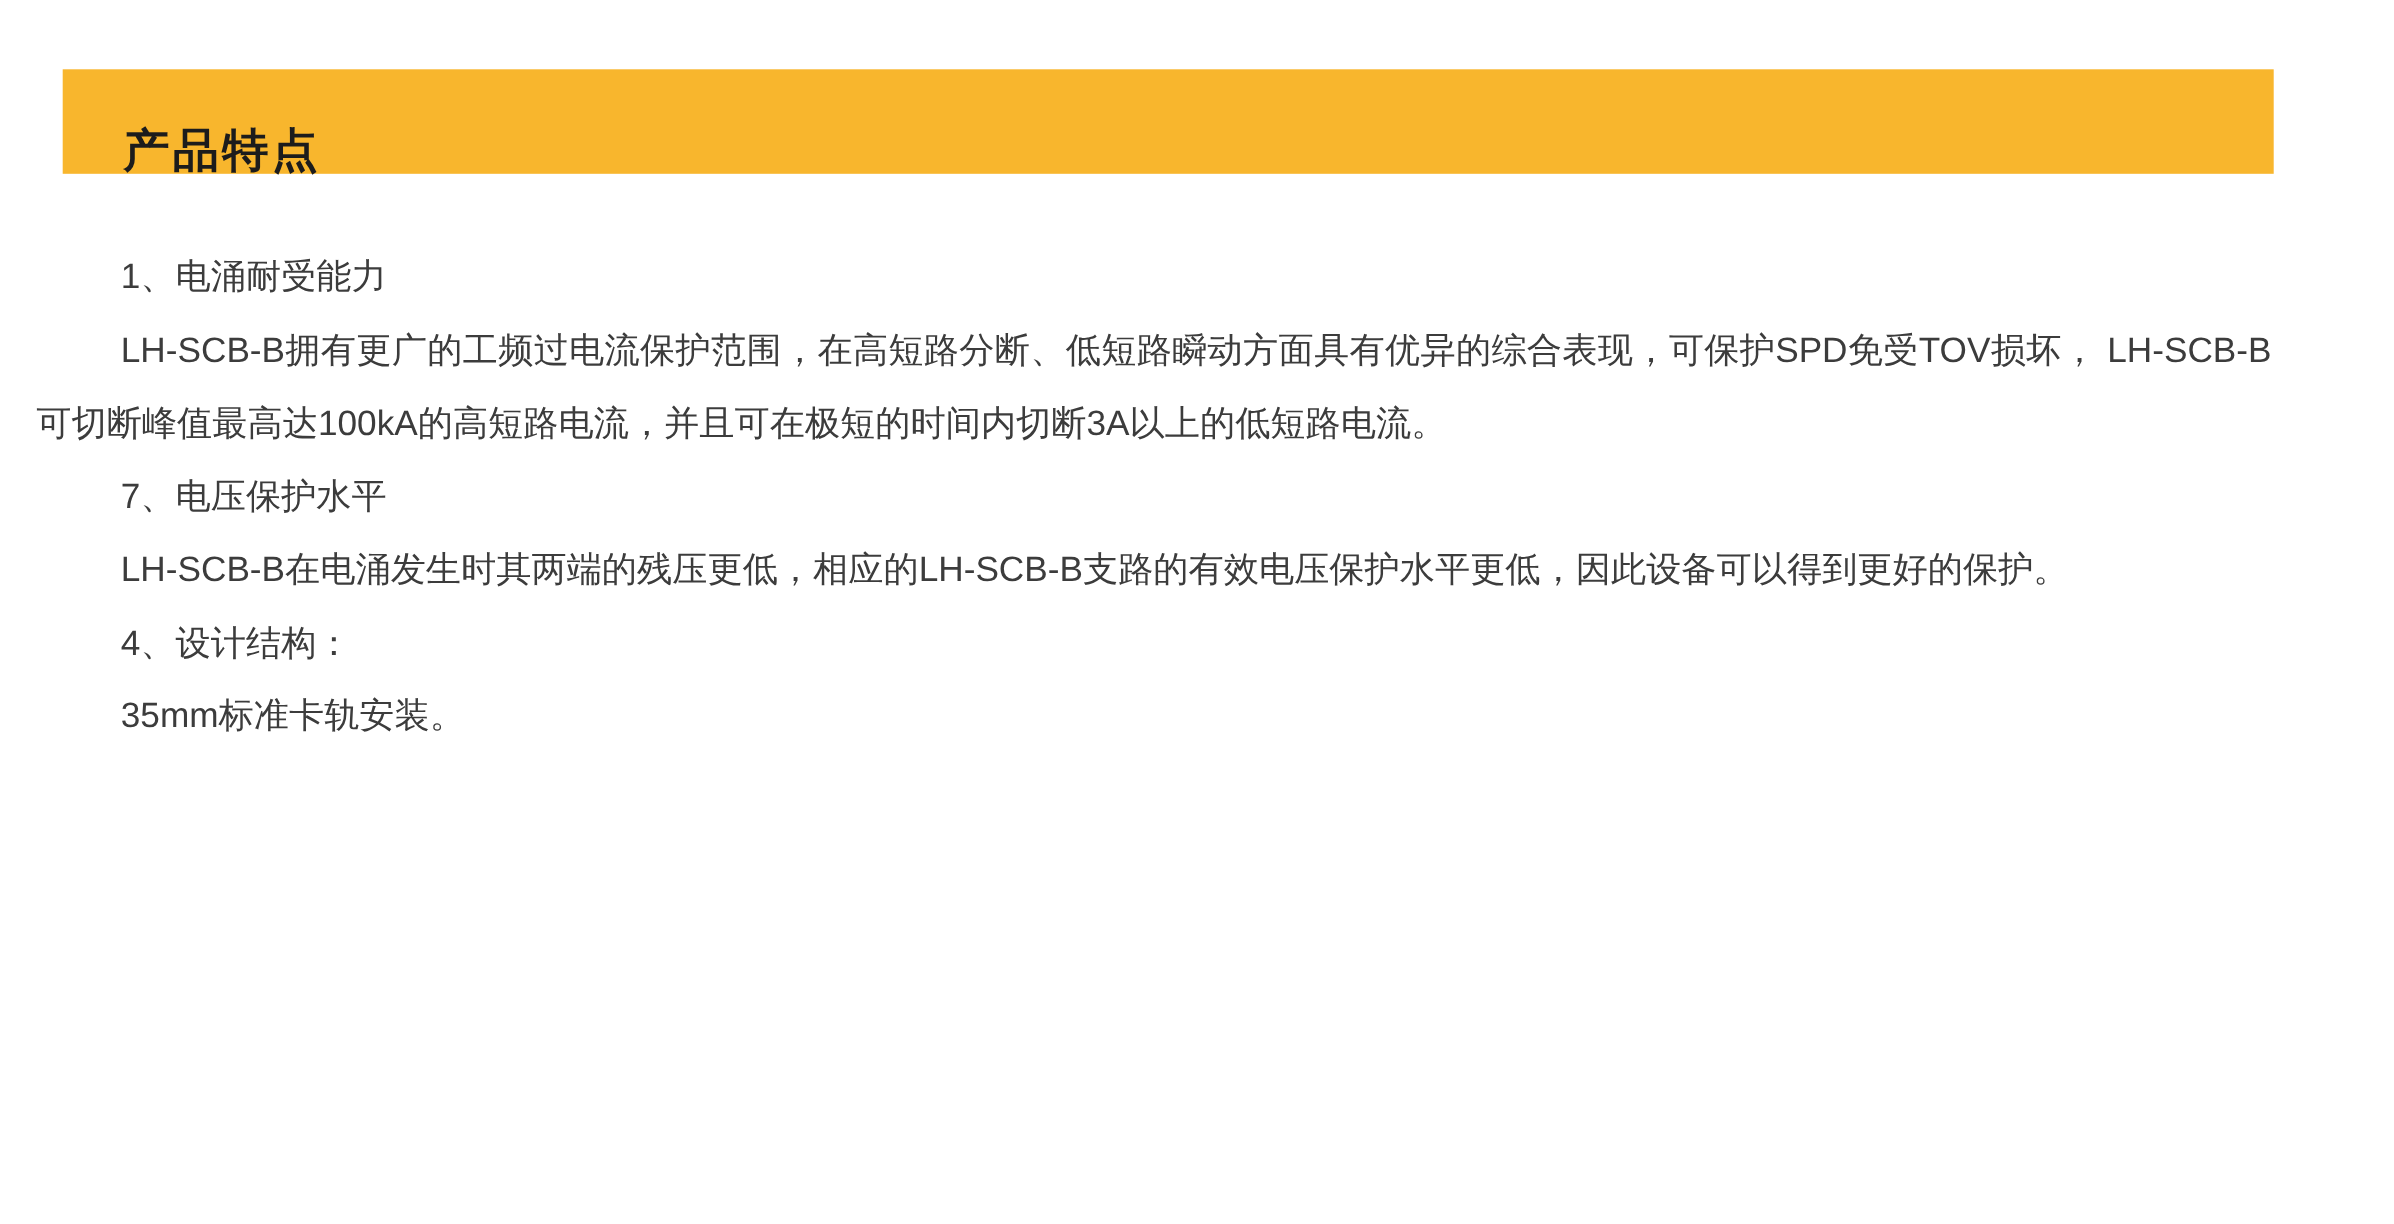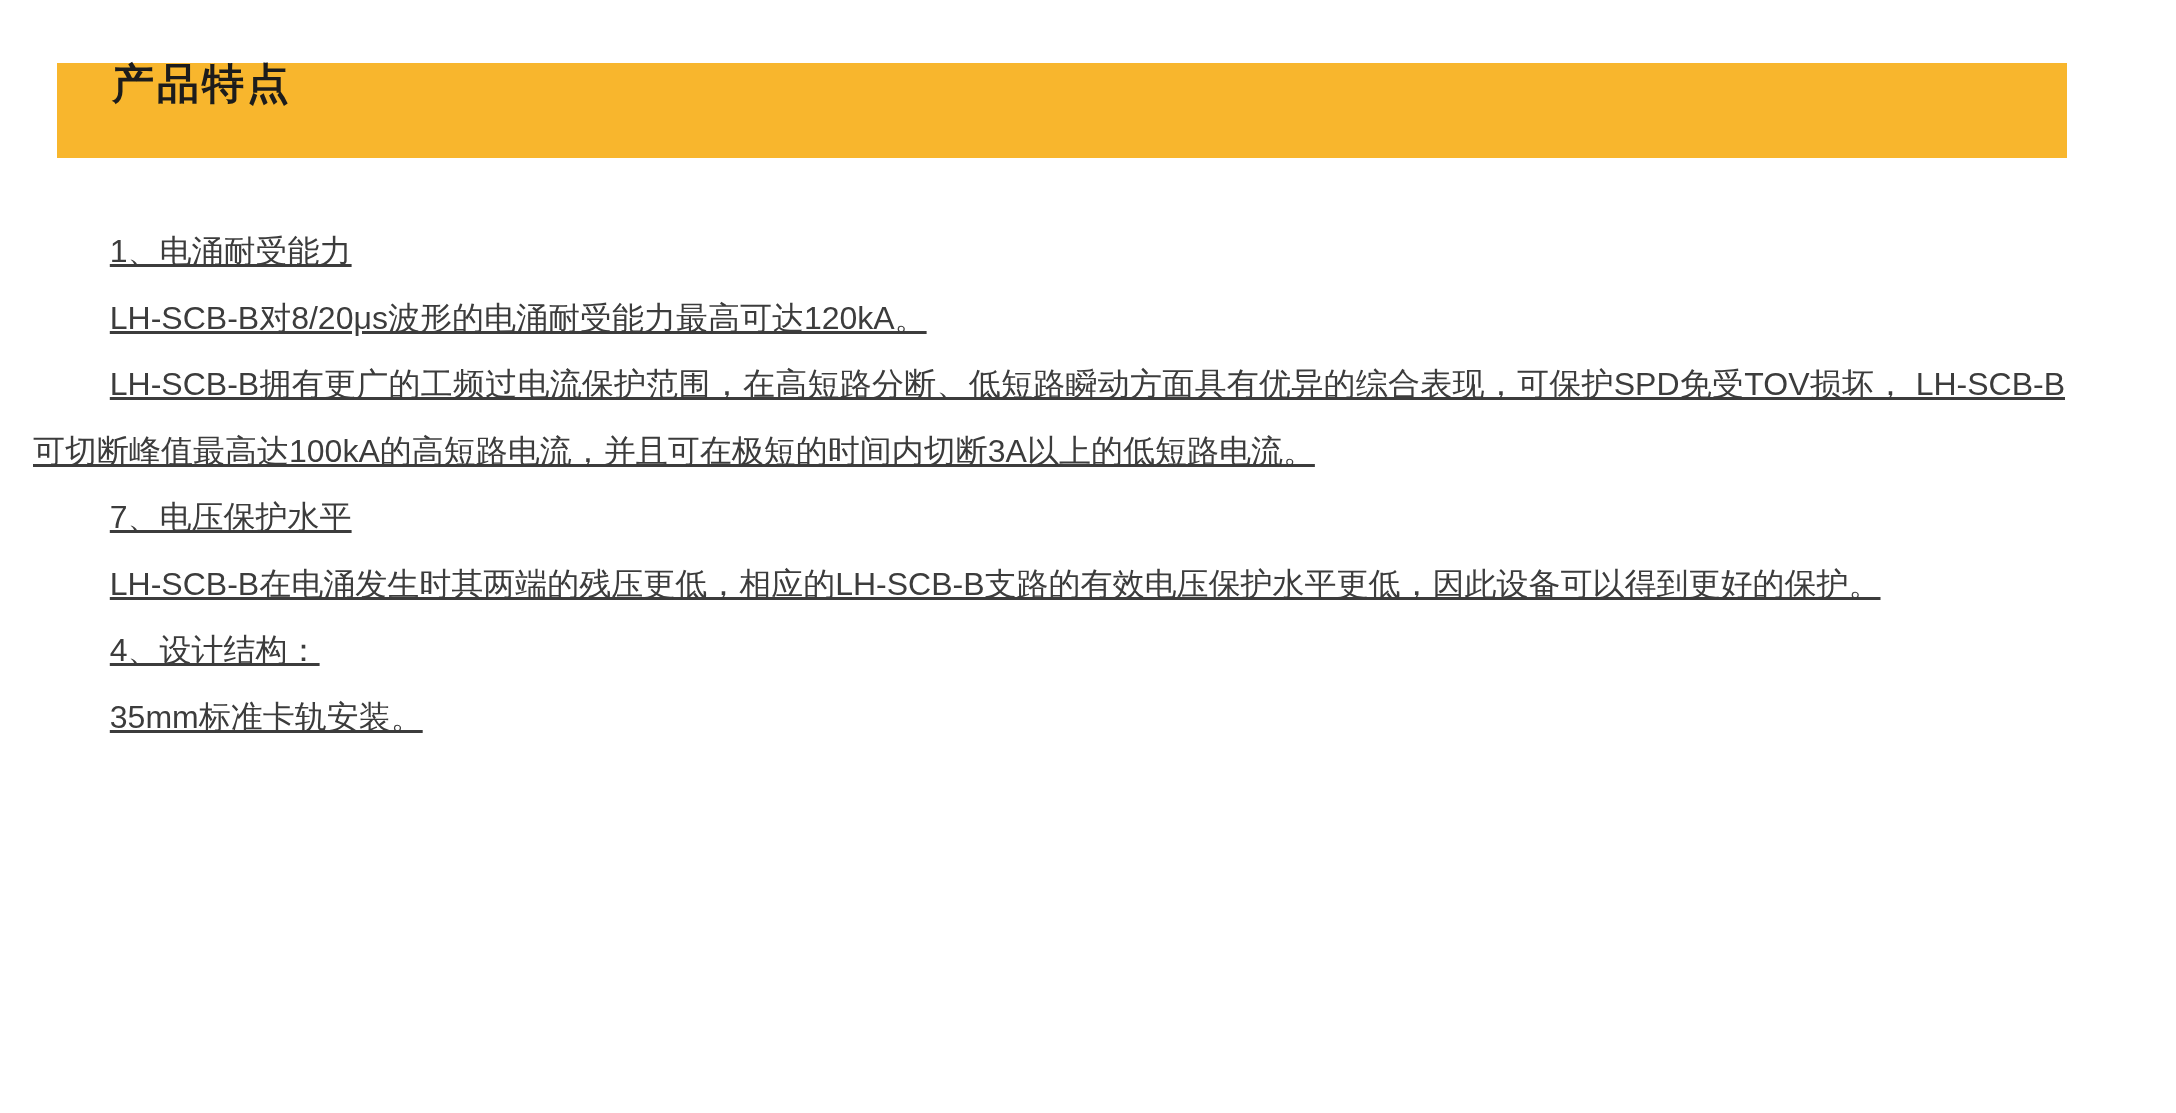--- a/index.html
+++ b/index.html
@@ -16,61 +16,59 @@
     overflow: hidden;
   }
   .header-bar {
     position: absolute;
     left: 57px;
     top: 63px;
     width: 2010px;
     height: 95px;
     background: #F8B62D;
     display: flex;
-    align-items: flex-start;
+    align-items: flex-end;
     box-sizing: border-box;
     padding-left: 55px;
   }
   .header-title {
     font-size: 42px;
     font-weight: 600;
     color: #1c1c1c;
     letter-spacing: 3px;
     line-height: 1;
   }
   .content {
     position: absolute;
     left: 33px;
     top: 218px;
     width: 2032px;
     font-size: 32px;
     line-height: 66.5px;
     color: #3c3c3c;
     text-align: justify;
     text-justify: inter-ideograph;
-    text-decoration: underline;
   }
   .content p {
     margin: 0;
     padding: 0;
     text-indent: 2.4em;
   }
 </style>
 </head>
 <body>
 
 <div class="page">
 
   <div class="header-bar" style="background-color: rgb(248, 182, 45);">
     <span class="header-title">产品特点</span>
   </div>
 
   <div class="content">
     <p>1、电涌耐受能力</p>
-    <p>LH-SCB-B对8/20μs波形的电涌耐受能力最高可达120kA。</p>
     <p>LH-SCB-B拥有更广的工频过电流保护范围，在高短路分断、低短路瞬动方面具有优异的综合表现，可保护SPD免受TOV损坏， LH-SCB-B可切断峰值最高达100kA的高短路电流，并且可在极短的时间内切断3A以上的低短路电流。</p>
     <p>7、电压保护水平</p>
     <p>LH-SCB-B在电涌发生时其两端的残压更低，相应的LH-SCB-B支路的有效电压保护水平更低，因此设备可以得到更好的保护。</p>
     <p>4、设计结构：</p>
     <p>35mm标准卡轨安装。</p>
   </div>
 
 </div>
 
 </body></html>

